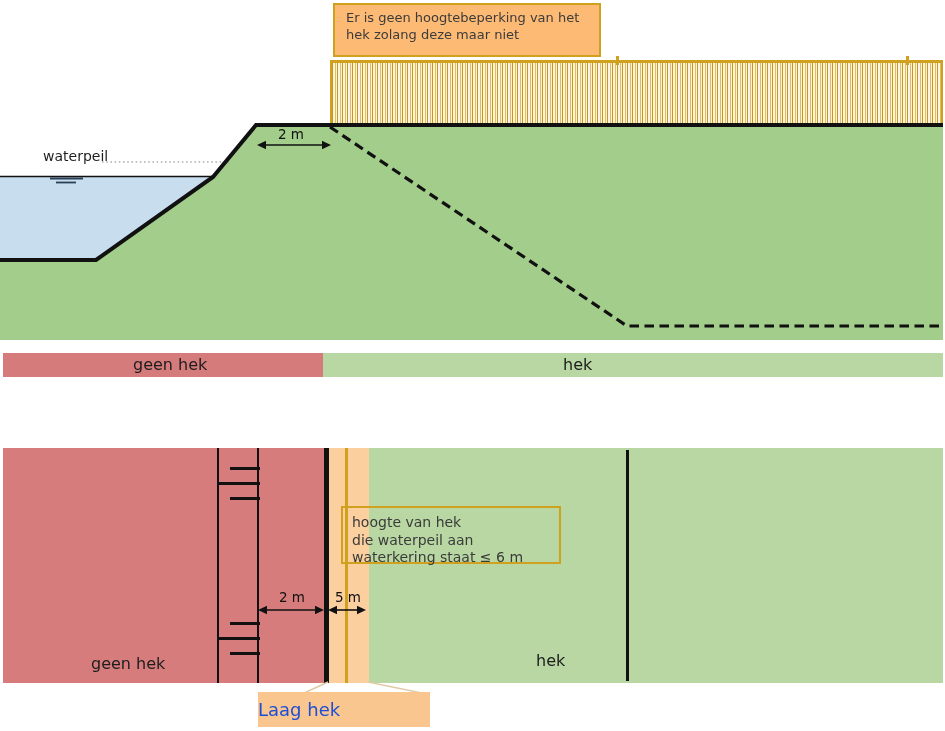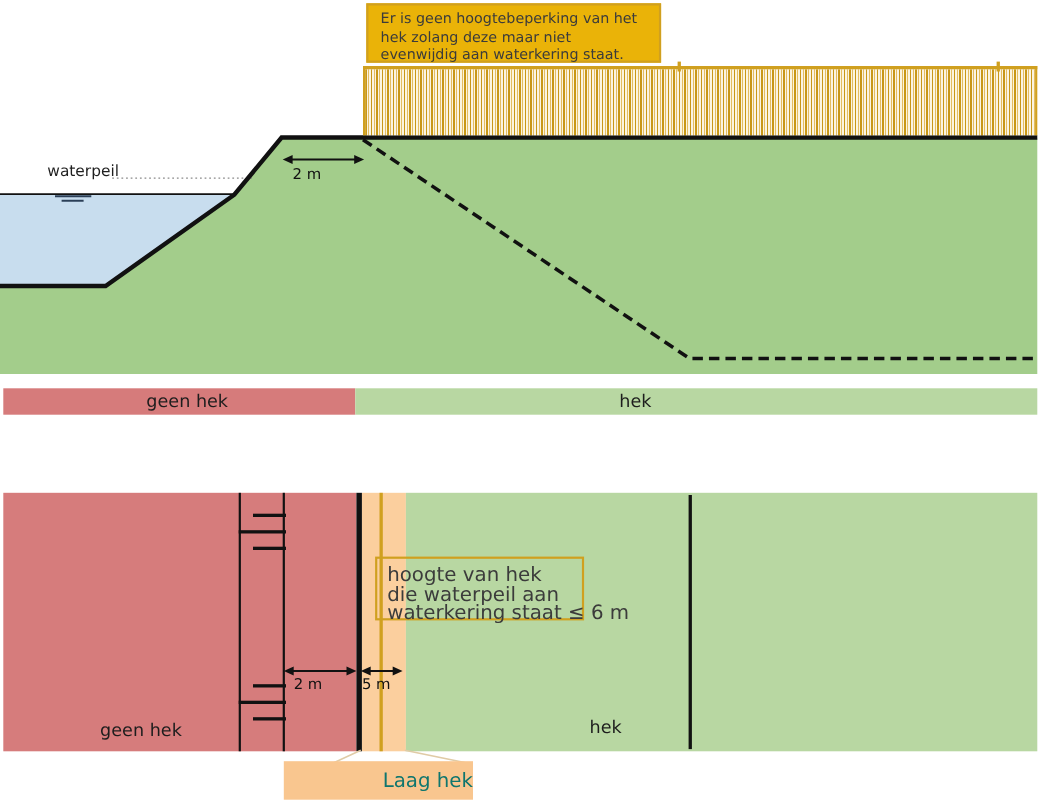--- a/index.html
+++ b/index.html
@@ -16,28 +16,28 @@
     left:330px;top:60px;width:613px;height:63px;box-sizing:border-box;
     border-top:3px solid #d0a01f;border-left:2px solid #d0a01f;border-right:2px solid #d0a01f;
     background:repeating-linear-gradient(90deg,
       #c89718 0px,#c89718 1.2px,
       #fbf4e1 1.2px,#fbf4e1 2.6px,
       #e3bd62 2.6px,#e3bd62 3.6px,
       #fbf4e1 3.6px,#fbf4e1 5px);
   }
   .fence-post{top:56px;width:2.5px;height:9px;background:#d0a01f;}
   .note-box{
-    box-sizing:border-box;background:#eab308;border:2px solid #d0a01f;
+    box-sizing:border-box;background:#fdba74;border:2px solid #d0a01f;
     padding:5px 6px 6px 11px;font-size:13px;line-height:16.5px;color:#3b3b3b;
   }
   .note-box div{white-space:nowrap;}
-  .note2{background:transparent;width:190px;height:58px;left:338px;top:58px;
-         padding:6px 4px 4px 9px;font-size:18px;line-height:17.5px;}
+  .note2{background:transparent;width:220px;height:58px;left:338px;top:58px;
+         padding:6px 4px 4px 9px;font-size:14px;line-height:17.5px;}
   .waterpeil{left:43px;top:148px;font-size:14px;}
-  .dim-label{font-size:13.5px;color:#111;margin-top:25px;}
+  .dim-label{text-align:center;font-size:13.5px;color:#111;}
 
   
   .zone-bar{left:3px;top:353px;width:940px;height:24px;}
   .zone-bar .red{position:absolute;left:0;top:0;width:320px;height:24px;background:#d67b7b;}
   .zone-bar .green{position:absolute;left:320px;top:0;right:0;height:24px;background:#b8d7a2;}
   .bar-label{position:absolute;top:2px;font-size:16px;color:#1d1d1d;}
 
   
   .plan{left:3px;top:448px;width:940px;height:235px;}
   .plan .fill{position:absolute;top:0;height:235px;}
@@ -45,21 +45,21 @@
   .plan .orange-strip{left:326px;width:40px;background:#fbcf9e;}
   .plan .green-zone{left:366px;width:574px;background:#b8d7a2;}
   .vline{position:absolute;background:#111;}
   .goldline{position:absolute;left:342px;top:0;width:3px;height:235px;background:#d0a01f;}
   .rung{position:absolute;height:2.6px;background:#111;}
   .plan-label{position:absolute;font-size:16px;color:#1d1d1d;}
 
   
   .laag-box{
     left:258px;top:692px;width:172px;height:35px;background:#f9c68f;
-    text-align:right;line-height:35px;font-size:18px;color:#0f766e;
+    text-align:left;line-height:35px;font-size:18px;color:#1d4ed8;
   }
 </style>
 </head>
 <body>
 
 <div class="canvas">
 
   <svg class="abs top-svg" width="945" height="420" viewBox="0 0 945 420">
 
     <polygon points="0,261 96,261 213,177 256,126 943,126 943,340 0,340" fill="#a3cd8b"></polygon>
@@ -85,21 +85,20 @@
     </g>
   </svg>
 
   <div class="abs fence"></div>
   <div class="abs fence-post" style="left:616px;"></div>
   <div class="abs fence-post" style="left:906px;"></div>
 
   <div class="abs note-box" style="left:333px;top:3px;width:268px;height:54px;">
     <div>Er is geen hoogtebeperking van het</div>
     <div>hek zolang deze maar niet</div>
-    <div>evenwijdig aan waterkering staat.</div>
   </div>
 
   <div class="abs waterpeil">waterpeil</div>
 
   <div class="abs dim-label" style="left:266px;top:126px;width:50px;">2 m</div>
 
   <div class="abs zone-bar">
     <div class="red"></div>
     <div class="green"></div>
     <div class="bar-label" style="left:130px;">geen hek</div>

